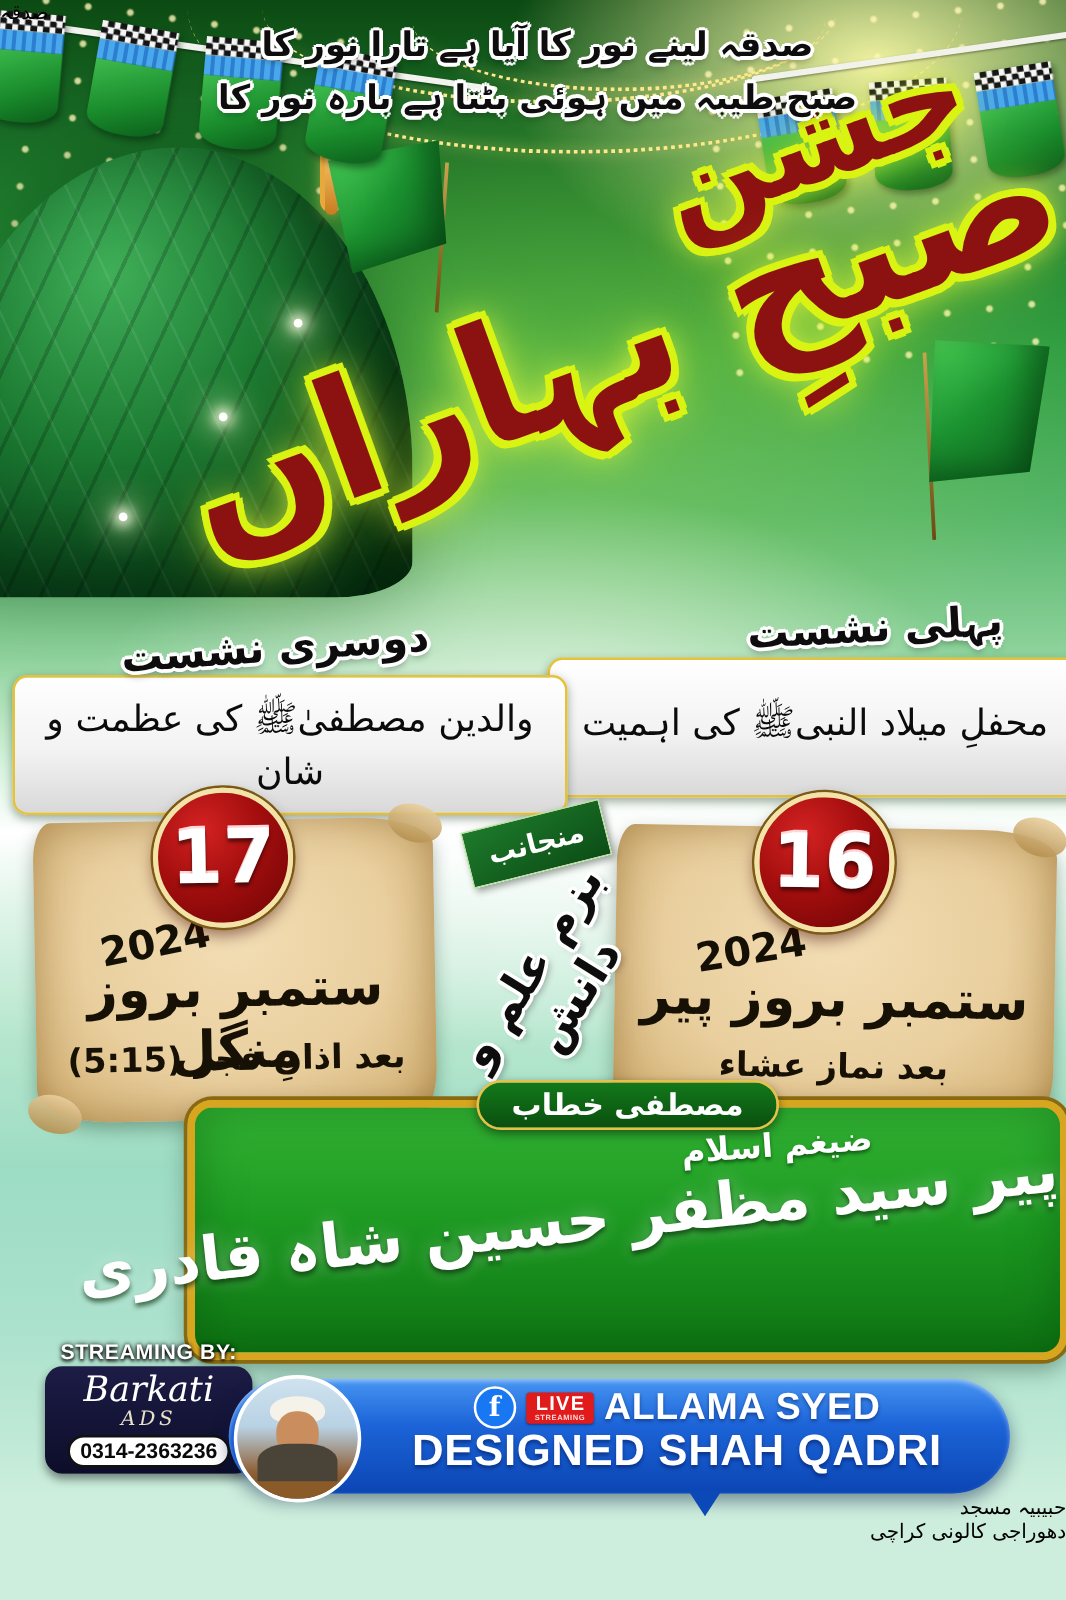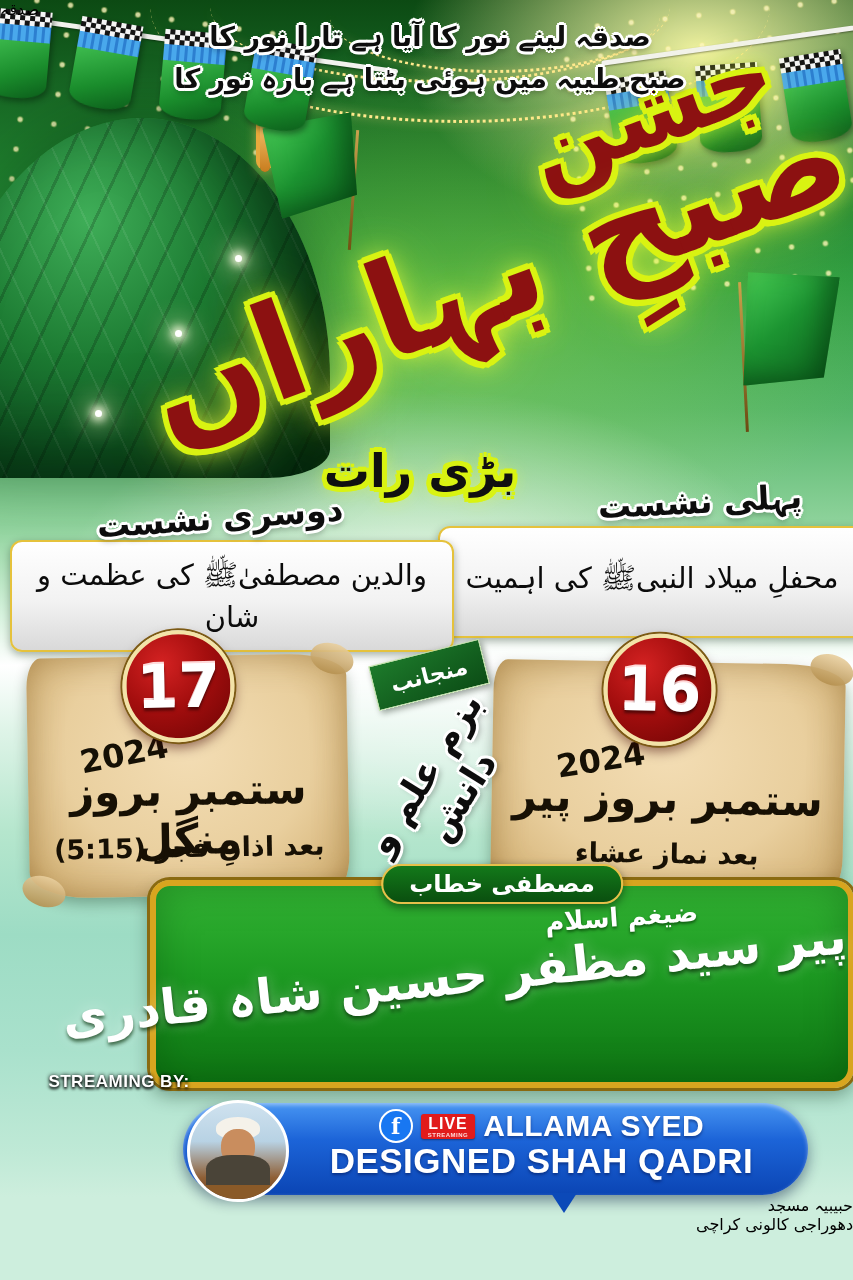--- a/index.html
+++ b/index.html
@@ -155,21 +155,21 @@
   .avatar .turban{position:absolute;left:26px;top:14px;width:44px;height:22px;border-radius:50% 50% 40% 40%;background:#f5f2ea;}
   .avatar .robe{position:absolute;left:16px;top:52px;width:64px;height:34px;border-radius:40% 40% 0 0;background:#4a4438;}
   .avatar .desk{position:absolute;left:0;bottom:0;width:100%;height:14px;background:#8a5a28;}
   .lb-text{position:absolute;left:106px;top:6px;width:505px;display:flex;flex-direction:column;align-items:center;
     font-family:"Liberation Sans",sans-serif;}
   .lb-row1{display:flex;align-items:center;gap:8px;}
   .fb-circle{width:30px;height:30px;border-radius:50%;background:#1877f2;border:2px solid #fff;
     display:flex;align-items:center;justify-content:center;color:#fff;font-size:22px;font-weight:bold;
     font-family:"DejaVu Serif",serif;line-height:1;}
   .live-badge{background:#e11b1b;border-radius:3px;padding:2px 7px 1px;display:flex;flex-direction:column;
-    align-items:center;line-height:1;box-shadow:0 1px 2px rgba(0,0,0,.4);}
+    align-items:flex-end;line-height:1;box-shadow:0 1px 2px rgba(0,0,0,.4);}
   .live-badge .lv{color:#fff;font-size:16px;font-weight:bold;letter-spacing:1px;}
   .live-badge .st{color:#ffd9d9;font-size:6px;font-weight:bold;letter-spacing:.5px;}
   .lb-l1{color:#fff;font-size:30px;font-weight:bold;letter-spacing:.5px;text-shadow:0 2px 3px rgba(0,20,80,.5);}
   .lb-l2{color:#fff;font-size:35px;font-weight:bold;letter-spacing:.5px;line-height:1.05;
     text-shadow:0 2px 3px rgba(0,20,80,.5);}
   
   .venue-strip{left:0;top:1196px;width:853px;height:84px;
     background:linear-gradient(180deg,#f6e8c4 0%,#eed9ab 55%,#e2c astonish 0;
     background:linear-gradient(180deg,#f6e8c4 0%,#eed9ab 55%,#dfc08a 100%);
     display:flex;align-items:center;justify-content:center;gap:18px;direction:rtl;z-index:8;}
@@ -247,21 +247,20 @@
 
   <div class="abs couplet urdu outline-w">
     <div>صدقہ لینے نور کا آیا ہے تارا نور کا</div>
     <div>صبح طیبہ میں ہوئی بٹتا ہے بارہ نور کا</div>
   </div>
 
   <div class="abs main-title urdu">
     <span class="w w1">جشن</span>
     <span class="w w2">صبحِ بہاراں</span>
   </div>
-  <div class="abs night urdu">بڑی رات</div>
 
   <div class="abs session-header sh1 urdu outline-w">پہلی نشست</div>
   <div class="abs topic-box tb1 urdu">محفلِ میلاد النبیﷺ کی اہمیت</div>
   <div class="abs session-header sh2 urdu outline-w">دوسری نشست</div>
   <div class="abs topic-box tb2 urdu">والدین مصطفیٰﷺ کی عظمت و شان</div>
 
   <div class="abs scroll scr-r">
     <div class="daycircle dc-r">16</div>
     <div class="year">2024</div>
     <div class="dayname urdu">ستمبر بروز پیر</div>
@@ -278,20 +277,25 @@
   <div class="abs org-ribbon urdu">منجانب</div>
   <div class="abs org-name urdu outline-w">بزم علم و دانش</div>
 
   <div class="abs gpanel">
     <div class="gpill urdu">مصطفی خطاب</div>
     <div class="honorific urdu">ضیغم اسلام</div>
     <div class="speaker urdu">پیر سید مظفر حسین شاہ قادری</div>
   </div>
 
   <div class="abs des-head">STREAMING BY:</div>
+  <div class="abs des-box">
+    <div class="des-name">Barkati</div>
+    <div class="des-sub">ADS</div>
+    <div class="des-phone">0314-2363236</div>
+  </div>
 
   <div class="abs livebar">
     <div class="tail"></div>
     <div class="avatar">
       <div class="turban"></div>
       <div class="head"></div>
       <div class="robe"></div>
       <div class="desk"></div>
     </div>
     <div class="lb-text">

